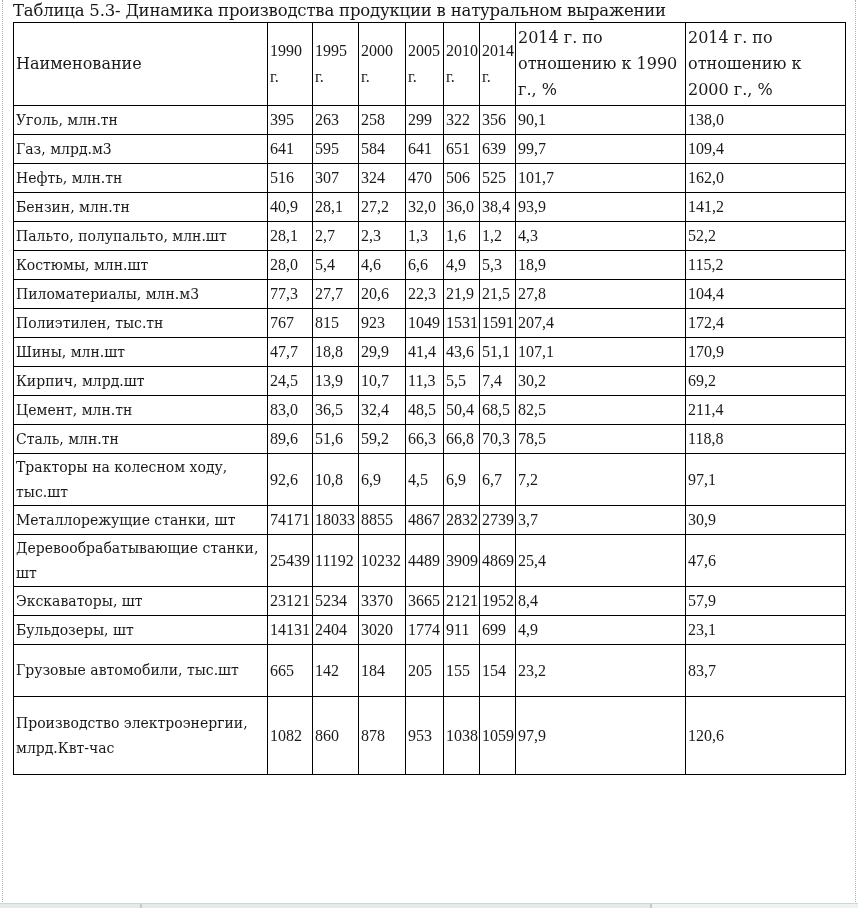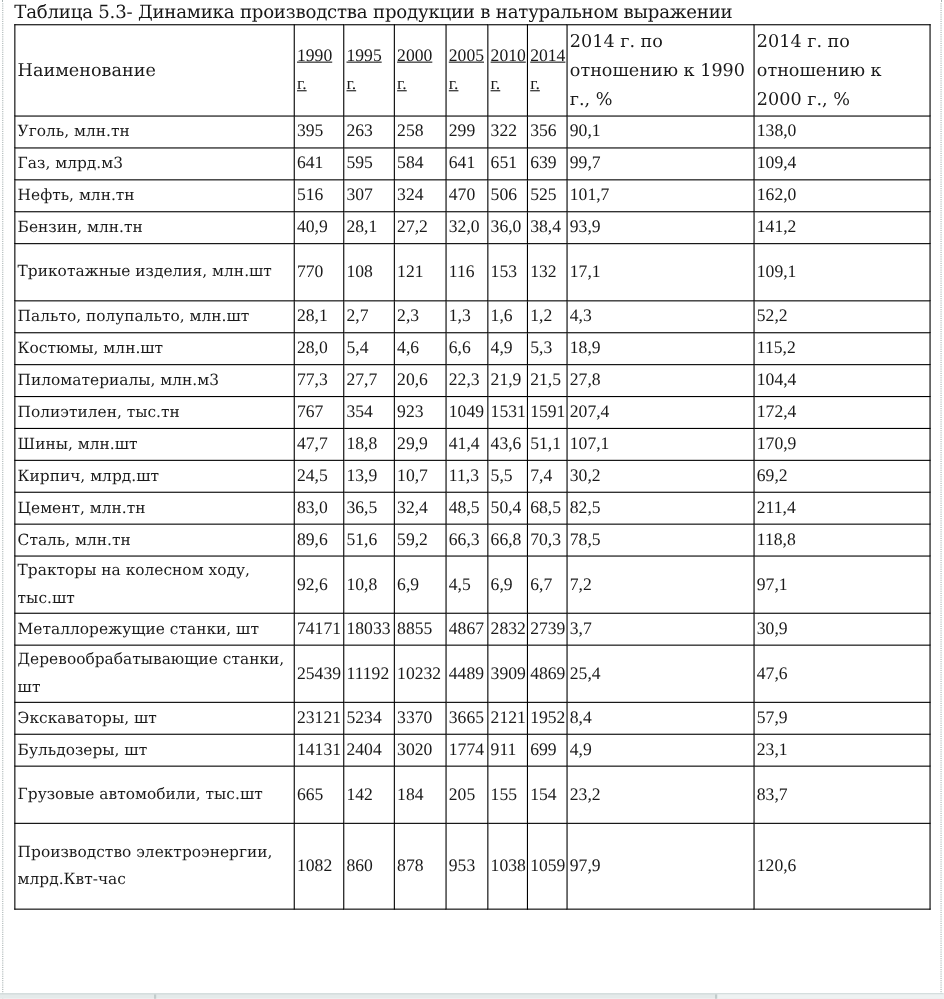--- a/index.html
+++ b/index.html
@@ -33,21 +33,21 @@
     text-align: left;
     padding: 0 1px 0 2px;
     font-weight: normal;
     overflow: hidden;
   }
   table.prod th {
     font-size: 16px;
     line-height: 26px;
     font-family: "DejaVu Serif", serif;
   }
-  table.prod th.year { font-family: "Liberation Serif", serif; text-decoration: underline; }
+  table.prod th.year { font-family: "Liberation Serif", serif; }
   table.prod td.name {
     font-size: 14px;
     line-height: 25px;
     font-family: "DejaVu Serif", serif;
   }
   table.prod td.num {
     font-size: 16px;
     line-height: 26px;
     font-family: "Liberation Serif", serif;
   }
@@ -152,31 +152,20 @@
           <td class="name">Бензин, млн.тн</td>
           <td class="num">40,9</td>
           <td class="num">28,1</td>
           <td class="num">27,2</td>
           <td class="num">32,0</td>
           <td class="num">36,0</td>
           <td class="num">38,4</td>
           <td class="num">93,9</td>
           <td class="num">141,2</td>
         </tr>
-        <tr class="h2">
-          <td class="name">Трикотажные изделия, млн.шт</td>
-          <td class="num">770</td>
-          <td class="num">108</td>
-          <td class="num">121</td>
-          <td class="num">116</td>
-          <td class="num">153</td>
-          <td class="num">132</td>
-          <td class="num">17,1</td>
-          <td class="num">109,1</td>
-        </tr>
         <tr>
           <td class="name">Пальто, полупальто, млн.шт</td>
           <td class="num">28,1</td>
           <td class="num">2,7</td>
           <td class="num">2,3</td>
           <td class="num">1,3</td>
           <td class="num">1,6</td>
           <td class="num">1,2</td>
           <td class="num">4,3</td>
           <td class="num">52,2</td>
@@ -199,21 +188,21 @@
           <td class="num">20,6</td>
           <td class="num">22,3</td>
           <td class="num">21,9</td>
           <td class="num">21,5</td>
           <td class="num">27,8</td>
           <td class="num">104,4</td>
         </tr>
         <tr>
           <td class="name">Полиэтилен, тыс.тн</td>
           <td class="num">767</td>
-          <td class="num">354</td>
+          <td class="num">815</td>
           <td class="num">923</td>
           <td class="num">1049</td>
           <td class="num">1531</td>
           <td class="num">1591</td>
           <td class="num">207,4</td>
           <td class="num">172,4</td>
         </tr>
         <tr>
           <td class="name">Шины, млн.шт</td>
           <td class="num">47,7</td>

